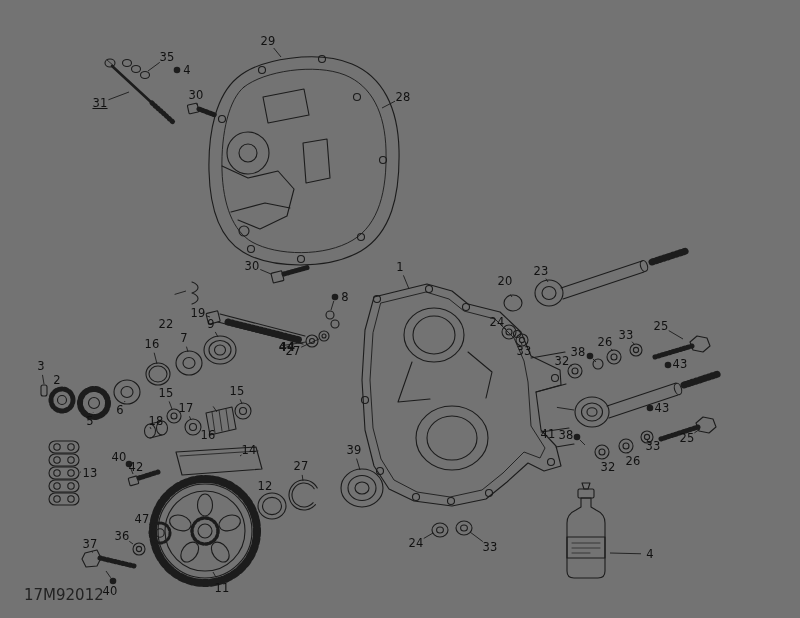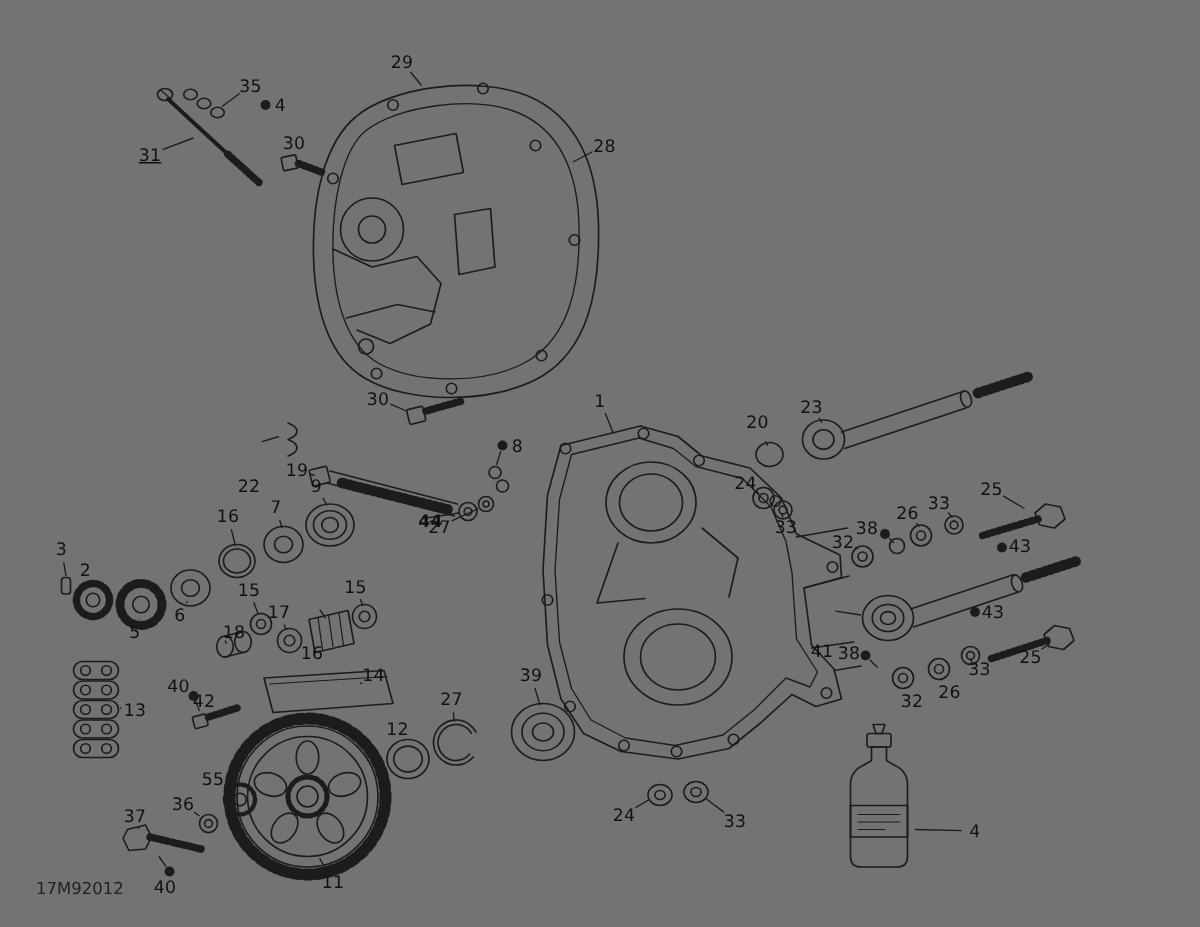--- a/index.html
+++ b/index.html
@@ -2,21 +2,21 @@
 <html><head>
 <meta charset="utf-8">
 <style>
   html,body{margin:0;padding:0;background:#ffffff;}
   #stage{position:relative;width:800px;height:618px;background:#737373;
          font-family:"DejaVu Sans",sans-serif;overflow:hidden;}
   #scene,#overlay{position:absolute;left:0;top:0;pointer-events:none;}
   #labels{position:absolute;left:0;top:0;width:100%;height:100%;pointer-events:none;}
   .part-label{position:absolute;transform:translate(-50%,-50%);
               font-size:11.5px;color:#111;letter-spacing:.2px;}
-  #footer-code{position:absolute;left:24px;top:586px;font-size:11px;color:#222;}
+  #footer-code{position:absolute;left:24px;top:586px;font-size:15px;color:#222;}
   
   #scene .thr{stroke-width:7;stroke-dasharray:1.2 3;}
   #scene .thr-s{stroke-width:5;stroke-dasharray:1.1 2.7;}
 </style>
 </head>
 <body>
 
 <div id="stage">
 
   <svg id="scene" width="800" height="618" viewBox="0 0 800 618">
@@ -406,21 +406,21 @@
       <div class="part-label" style="left: 633px; top: 461px; color: rgb(17, 17, 17);">26</div>
       <div class="part-label" style="left: 608px; top: 467px; color: rgb(17, 17, 17);">32</div>
       <div class="part-label" style="left: 566px; top: 435px; color: rgb(17, 17, 17);">38</div>
       <div class="part-label" style="left: 249px; top: 450px; color: rgb(17, 17, 17);">14</div>
       <div class="part-label" style="left: 90px; top: 473px; color: rgb(17, 17, 17);">13</div>
       <div class="part-label" style="left: 136px; top: 467px; color: rgb(17, 17, 17);">42</div>
       <div class="part-label" style="left: 119px; top: 457px; color: rgb(17, 17, 17);">40</div>
       <div class="part-label" style="left: 301px; top: 466px; color: rgb(17, 17, 17);">27</div>
       <div class="part-label" style="left: 354px; top: 450px; color: rgb(17, 17, 17);">39</div>
       <div class="part-label" style="left: 265px; top: 486px; color: rgb(17, 17, 17);">12</div>
-      <div class="part-label" style="left: 142px; top: 519px; color: rgb(17, 17, 17);">55</div>
+      <div class="part-label" style="left: 142px; top: 519px; color: rgb(17, 17, 17);">47</div>
       <div class="part-label" style="left: 122px; top: 536px; color: rgb(17, 17, 17);">36</div>
       <div class="part-label" style="left: 90px; top: 544px; color: rgb(17, 17, 17);">37</div>
       <div class="part-label" style="left: 416px; top: 543px; color: rgb(17, 17, 17);">24</div>
       <div class="part-label" style="left: 490px; top: 547px; color: rgb(17, 17, 17);">33</div>
       <div class="part-label" style="left: 650px; top: 554px; color: rgb(17, 17, 17);">4</div>
       <div class="part-label" style="left: 222px; top: 588px; color: rgb(17, 17, 17);">11</div>
       <div class="part-label" style="left: 110px; top: 591px; color: rgb(17, 17, 17);">40</div>
     </div>
 
   <div id="footer-code">17M92012</div>

